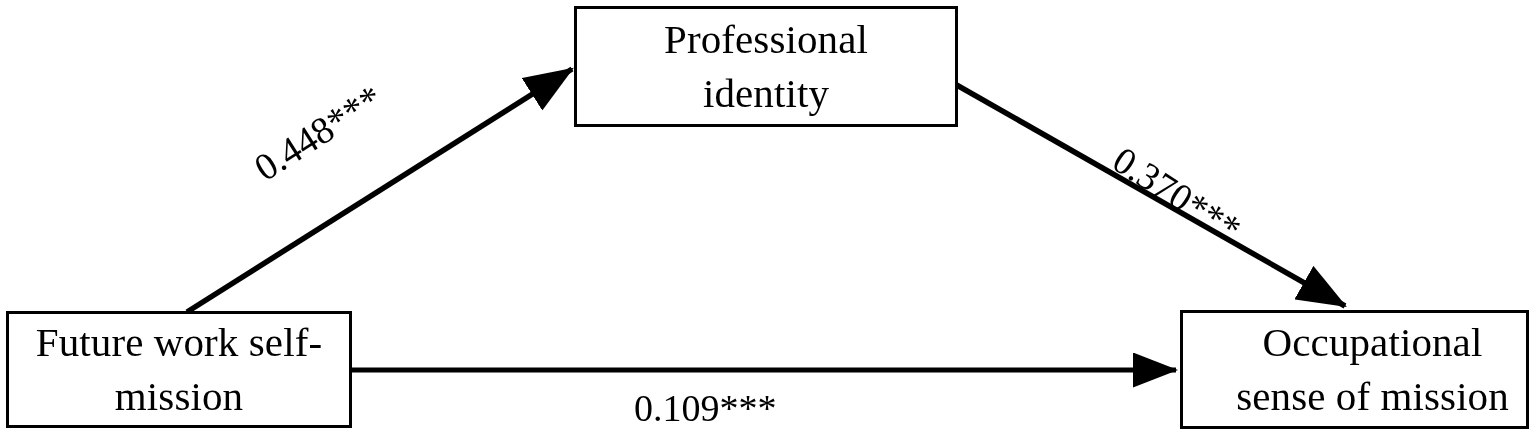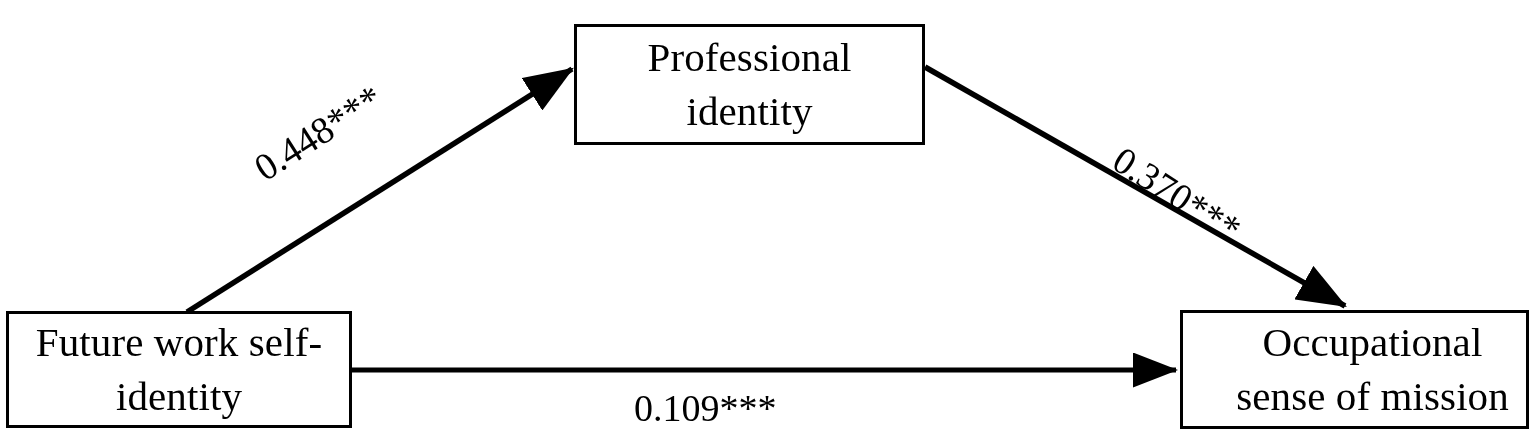--- a/index.html
+++ b/index.html
@@ -40,22 +40,22 @@
   .node-label {
     display: block;
     font-size: 41px;
     line-height: 1.30;
     letter-spacing: 0.1px;
     padding: 0 10px;
     white-space: pre-line;
   }
   #node-professional-identity {
     left: 574px;
-    top: 24px;
-    width: 351px;
+    top: 6px;
+    width: 384px;
     height: 121px;
   }
   #node-future-work-self-salience {
     left: 6px;
     top: 311px;
     width: 346px;
     height: 117px;
   }
   #node-occupational-sense-of-mission {
     left: 1180px;
@@ -107,21 +107,21 @@
     <line x1="352" y1="370" x2="1176" y2="370" stroke="#000000" stroke-width="5" marker-end="url(#arrowhead)"></line>
   </svg>
 
   <div class="node-box" id="node-professional-identity">
     <span class="node-label">Professional
 identity</span>
   </div>
 
   <div class="node-box" id="node-future-work-self-salience">
     <span class="node-label">Future work self-
-identity</span>
+mission</span>
   </div>
 
   <div class="node-box" id="node-occupational-sense-of-mission">
     <span class="node-label">Occupational
 sense of mission</span>
   </div>
 
   <span class="path-label" id="label-a-path">0.448***</span>
 
   <span class="path-label" id="label-b-path">0.370***</span>

